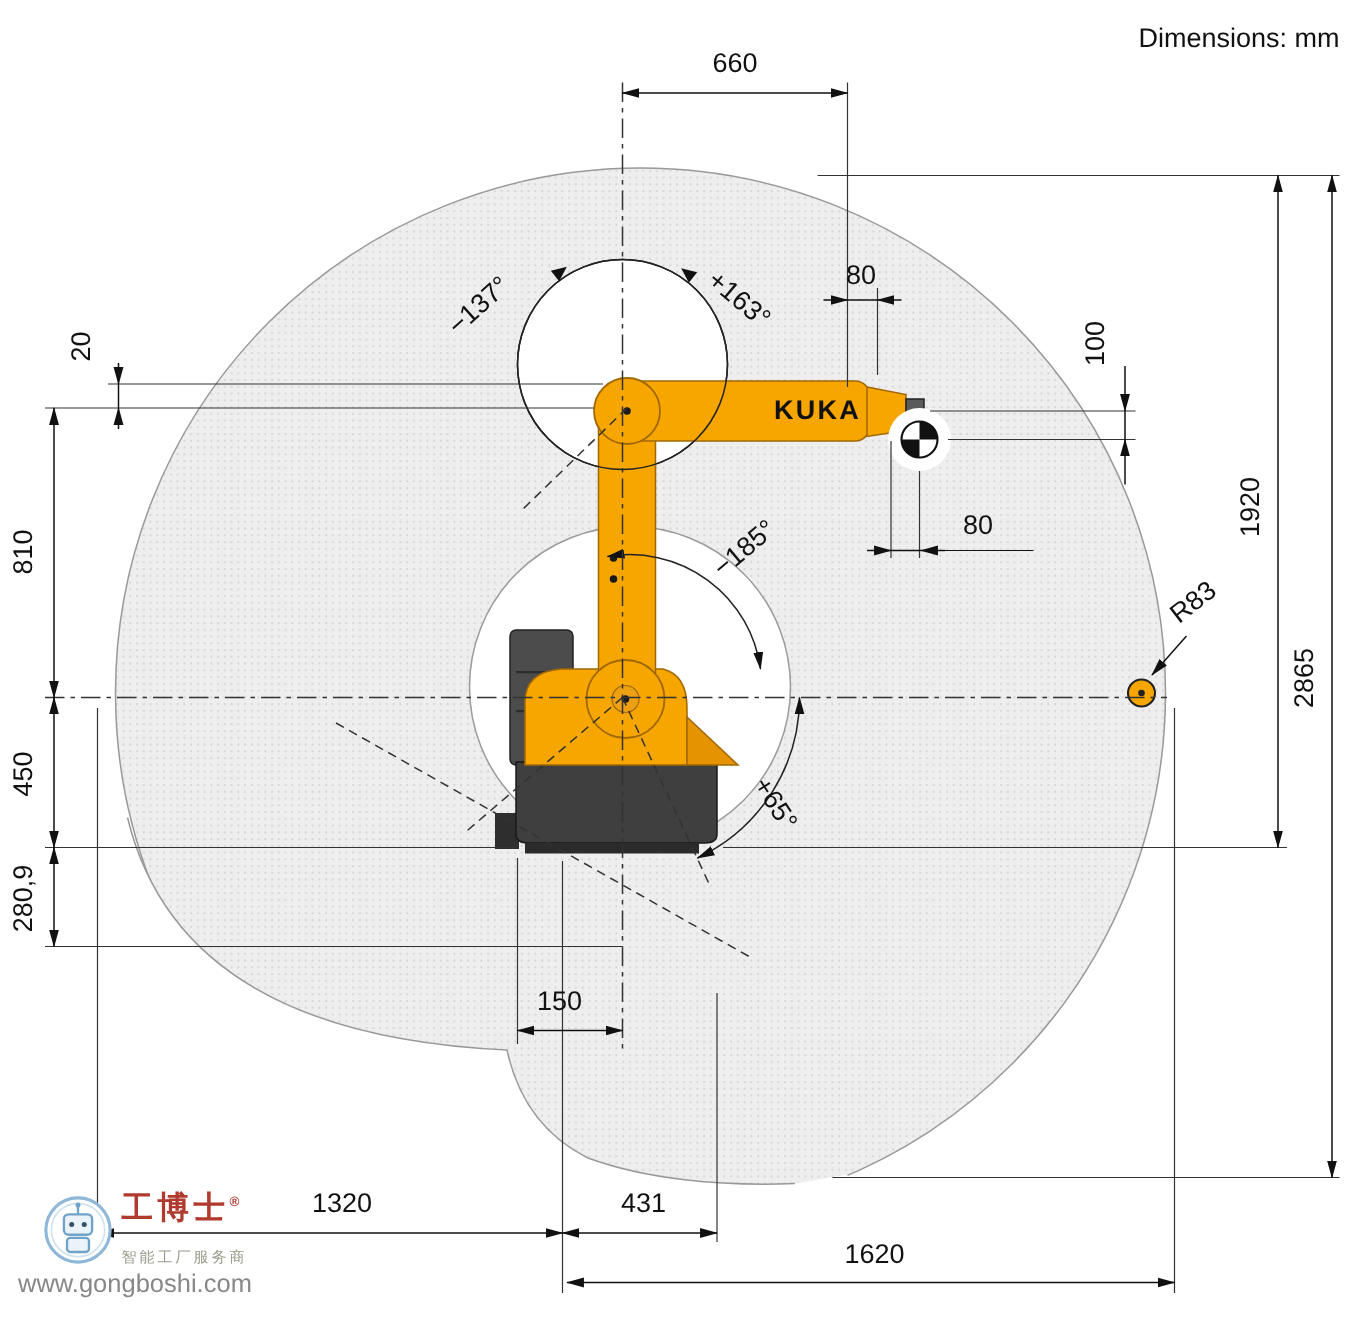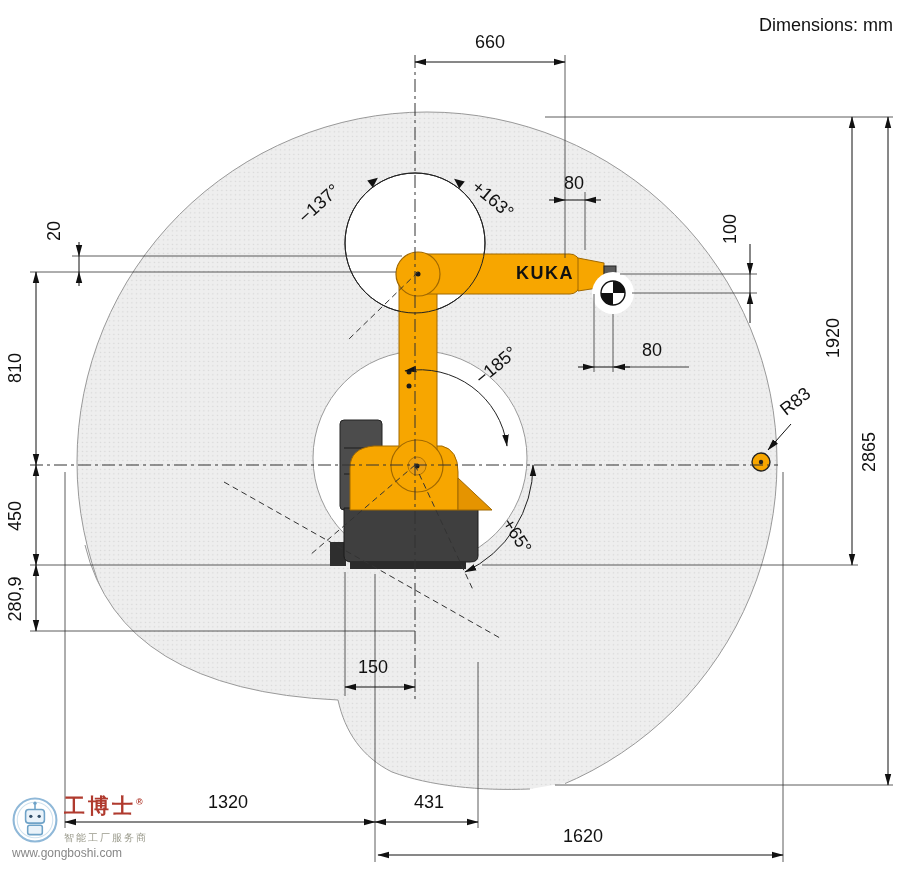--- a/index.html
+++ b/index.html
@@ -1,25 +1,25 @@
 <!DOCTYPE html>
 <html><head>
 <meta charset="utf-8">
 <style>
   html,body{margin:0;padding:0;background:#fff;}
   body{width:900px;height:879px;position:relative;font-family:"Liberation Sans","DejaVu Sans",sans-serif;overflow:hidden;}
   svg.diagram{position:absolute;left:0;top:0;}
   svg text{fill:#111;font-family:"Liberation Sans","DejaVu Sans",sans-serif;font-size:18px;}
   .watermark{position:absolute;left:12px;top:794px;width:170px;}
-  .wm-row{display:flex;align-items:center;gap:6px;}
+  .wm-row{display:flex;align-items:center;gap:6px;justify-content:center;}
   .wm-logo{width:46px;height:46px;flex:0 0 auto;}
   .wm-title{color:#b03a2e;font-size:21px;font-weight:bold;letter-spacing:3px;line-height:1.1;}
   .wm-title sup{font-size:9px;color:#b03a2e;}
   .wm-slogan{font-size:10px;color:#9a9a8c;letter-spacing:2px;margin-top:14px;}
-  .wm-url{font-size:12px;color:#878787;margin-top:1px;}
+  .wm-url{font-size:17px;color:#878787;margin-top:1px;}
 </style>
 </head>
 <body>
 
 <svg class="diagram" width="900" height="879" viewBox="0 0 900 879">
   <defs>
     <pattern id="dotpat" width="4.5" height="4.5" patternUnits="userSpaceOnUse">
       <rect width="4.5" height="4.5" fill="#eeeeee"></rect>
       <circle cx="1.4" cy="1.4" r="0.7" fill="#d4d4d4"></circle>
     </pattern>

